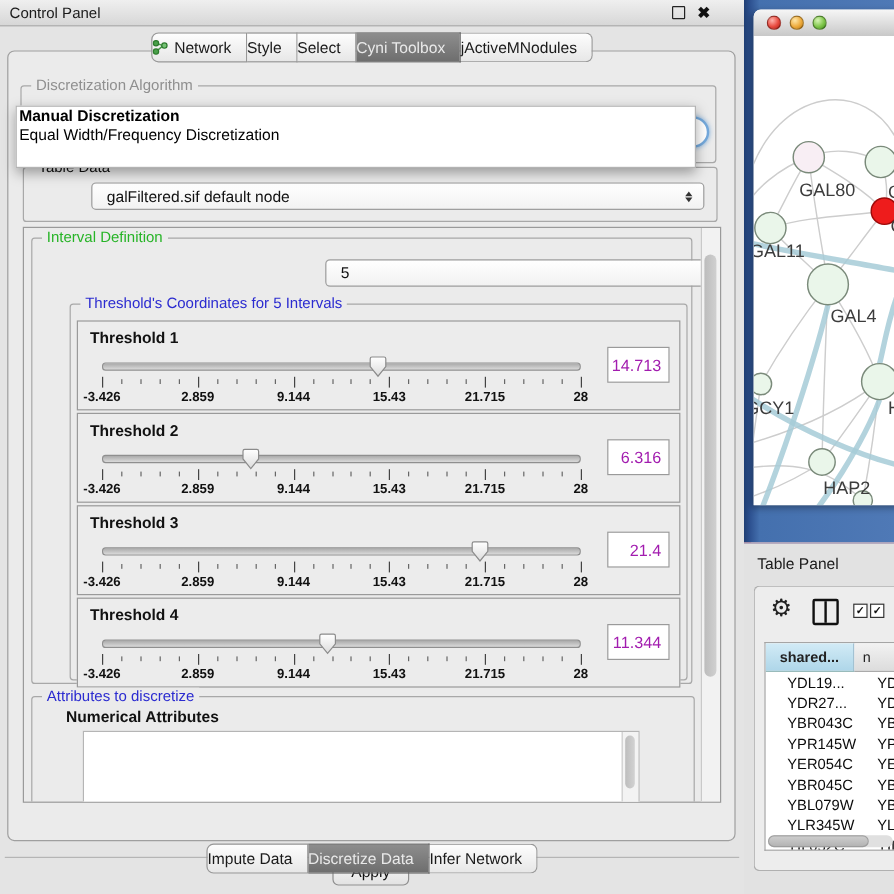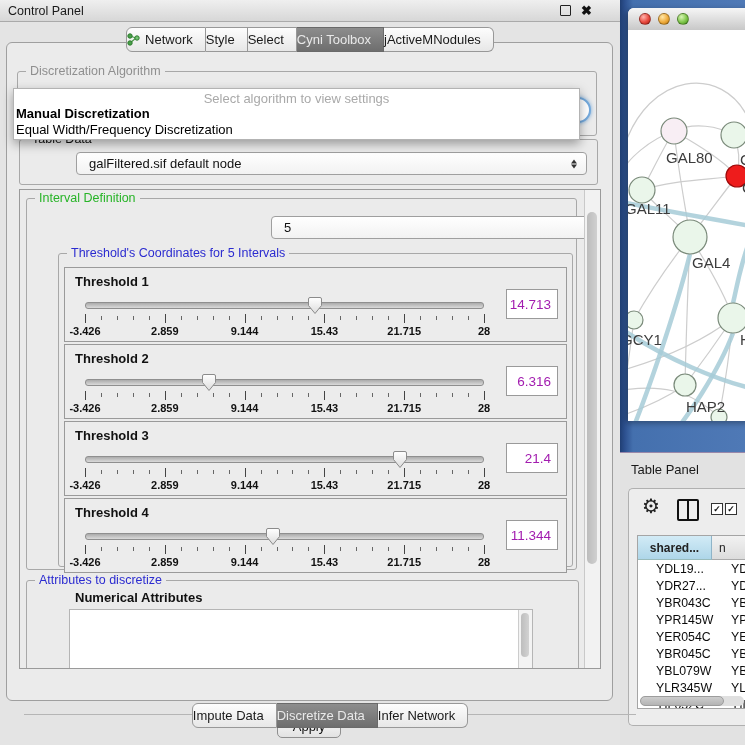--- a/index.html
+++ b/index.html
@@ -11,21 +11,21 @@
        background:#e4e4e4;border-right:6px solid #b91c1c;}
   .titlebar{position:absolute;left:0;top:0;width:620px;height:22px;
        background:linear-gradient(#efefef,#d7d7d7);border-bottom:1px solid #aaa;
        display:flex;align-items:center;font-size:12.5px;color:#1a1a1a;padding-left:8px;box-sizing:border-box;}
   .win-btns{position:absolute;right:28px;top:4px;display:flex;gap:10px;align-items:center;}
   .float-box{width:9px;height:9px;border:1.6px solid #222;border-radius:1px;}
   .close-x{font-size:13px;font-weight:bold;color:#111;line-height:13px;}
   
   .tabrow{position:absolute;display:flex;z-index:20;}
   #top-tabs{top:27px;left:0;width:620px;justify-content:center;}
-  #bottom-tabs{top:703px;left:0;width:620px;justify-content:center;margin-left:20px;}
+  #bottom-tabs{top:703px;left:0;width:620px;justify-content:center;}
   #bottom-tabs:before{content:"";position:absolute;left:4px;right:4px;top:11px;height:1px;background:#b5b5b5;z-index:-1;}
   .seg{font-size:13px;color:#1a1a1a;padding:4px 12px 4px 0;
        background:linear-gradient(#fdfdfd,#e7e7e7);border:1px solid #989898;border-left:none;
        display:flex;align-items:center;gap:5px;white-space:nowrap;}
   .seg:first-child{border-left:1px solid #989898;border-radius:6px 0 0 6px;}
   .seg:last-child{border-radius:0 6px 6px 0;}
   .seg.sel{background:linear-gradient(#8d8d8d,#6e6e6e);color:#e9e9e9;border-color:#6a6a6a;}
   
   .content-panel{position:absolute;left:6px;top:42px;width:605px;height:657px;
        background:#ebebeb;border:1px solid #9f9f9f;border-radius:6px;}
@@ -162,21 +162,20 @@
     </div>
 
     <div class="content-panel">
 
       <div class="groupbox" style="left:10px;top:28px;width:578px;height:63px;z-index:4;">
         <span class="group-title gt-black">Discretization Algorithm</span>
       </div>
       <div class="algo-combo-behind" style="left:18px;top:54px;"></div>
 
       <div class="algo-popup">
-        <div class="popup-placeholder">Select algorithm to view settings</div>
         <div class="popup-opt b">Manual Discretization</div>
         <div class="popup-opt">Equal Width/Frequency Discretization</div>
       </div>
 
       <div class="groupbox" style="left:12px;top:96px;width:577px;height:44px;">
         <span class="group-title" style="color:#111;">Table Data</span>
         <div class="combo" style="left:10px;top:12px;right:10px;height:23px;">
           <span>galFiltered.sif default node</span>
           <span class="stepper">
               <i class="up"></i>
@@ -417,21 +416,21 @@
                     </div>
                   </div>
                   <div class="value-box">11.344</div>
                 </div>
               </div>
           </div>
         </div>
 
         <div class="groupbox" style="left:6px;top:390px;width:551px;height:180px;">
           <span class="group-title gt-blue">Attributes to discretize</span>
-          <div style="position:absolute;left:28px;top:9px;font-size:13px;font-weight:bold;color:#111;margin-left:20px;">Numerical Attributes</div>
+          <div style="position:absolute;left:28px;top:9px;font-size:13px;font-weight:bold;color:#111;">Numerical Attributes</div>
           <div class="attr-list" style="left:42px;top:28px;width:462px;height:120px;">
             <div class="list-vscroll">
               <div class="list-vthumb"></div>
             </div>
           </div>
         </div>
 
         <div class="vscroll">
           <div class="vthumb" style="top:22px;height:352px;"></div>
         </div>

